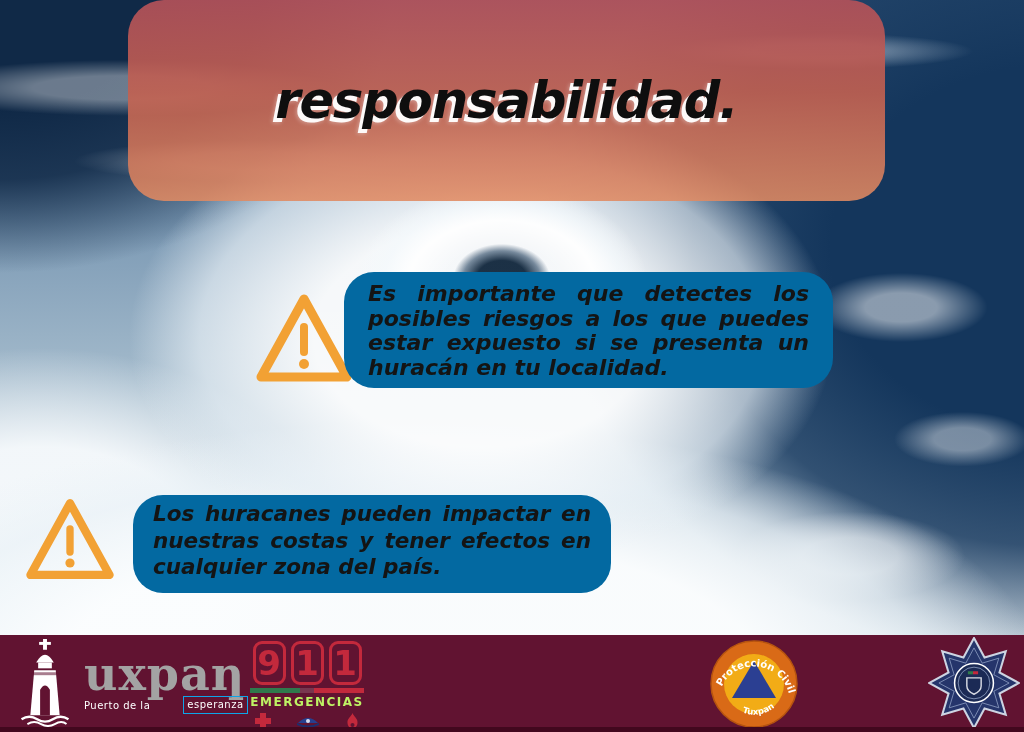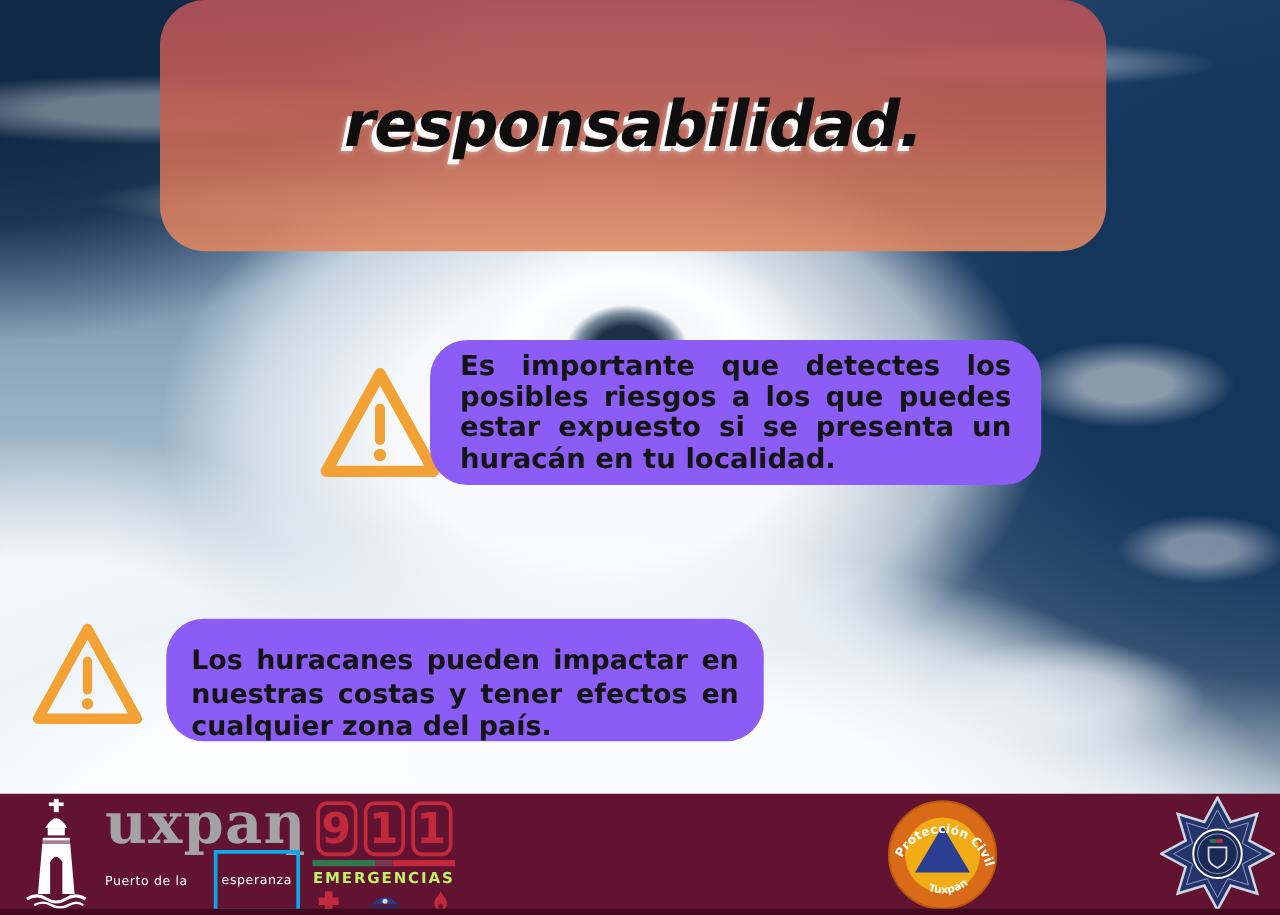--- a/index.html
+++ b/index.html
@@ -41,42 +41,42 @@
     background:linear-gradient(180deg,rgba(178,81,89,.93) 0%,rgba(194,96,80,.9) 46%,rgba(224,138,98,.88) 100%);
     display:flex;flex-direction:column;justify-content:center;align-items:center;
   }
   .banner .line{
     font-size:51px;font-weight:800;font-style:italic;color:#0e0e0e;
     line-height:64px;white-space:nowrap;letter-spacing:-1px;
     text-shadow:-4px 4px 0 rgba(255,255,255,.95), -5px 5px 4px rgba(255,255,255,.35);
   }
   
   .callout{
-    position:absolute;background:#8b5cf6;border-radius:30px;
-    color:#141414;font-weight:800;
+    position:absolute;background:#0369a1;border-radius:30px;
+    color:#141414;font-weight:800;font-style:italic;
     text-align:justify;
   }
   .callout-1{left:344px;top:272px;width:489px;height:116px;padding:10px 24px;font-size:22px;line-height:24.5px;box-sizing:border-box;}
-  .callout-2{left:133px;top:495px;width:478px;height:98px;padding:21px 20px;font-size:21.5px;line-height:26.5px;box-sizing:border-box;}
+  .callout-2{left:133px;top:495px;width:478px;height:98px;padding:6px 20px;font-size:21.5px;line-height:26.5px;box-sizing:border-box;}
   .warn{position:absolute;}
   .warn-1{left:254px;top:290px;}
   .warn-2{left:24px;top:494px;}
   
   .footer{
     position:absolute;left:0;bottom:0;width:1024px;height:97px;
     background:#611331;
   }
   .footer::after{content:"";position:absolute;left:0;bottom:0;width:100%;height:5px;background:#42081e;}
   .f-group{position:absolute;display:flex;align-items:center;}
   
   .g-tuxpan{left:10px;top:4px;height:88px;}
   .tux-text{margin-left:4px;display:flex;flex-direction:column;}
   .tux-name{font-family:"DejaVu Serif","Liberation Serif",serif;font-weight:bold;color:#a3a3a3;font-size:46px;line-height:44px;letter-spacing:1px;}
   .tux-tagline{margin-top:0;color:#ffffff;font-size:10px;letter-spacing:.5px;display:flex;align-items:center;gap:21px;}
-  .tag-word{border:3px solid #0ea5e9;padding:16px 3px;line-height:12px;}
+  .tag-word{border:1px solid #0ea5e9;padding:2px 3px;line-height:12px;margin-left:12px;}
   
   .g-911{left:246px;top:6px;flex-direction:column;align-items:center;display:flex;width:122px;}
   .digits{display:flex;gap:5px;}
   .digit{
     width:33px;height:44px;border:3px solid #c3293c;border-radius:9px;
     color:#c3293c;font-size:34px;font-weight:800;display:flex;align-items:center;justify-content:center;
     box-sizing:border-box;
   }
   .flagbars{width:114px;height:5px;margin-top:3px;display:flex;}
   .bar-green{width:50px;height:5px;background:#2f7a4c;}

